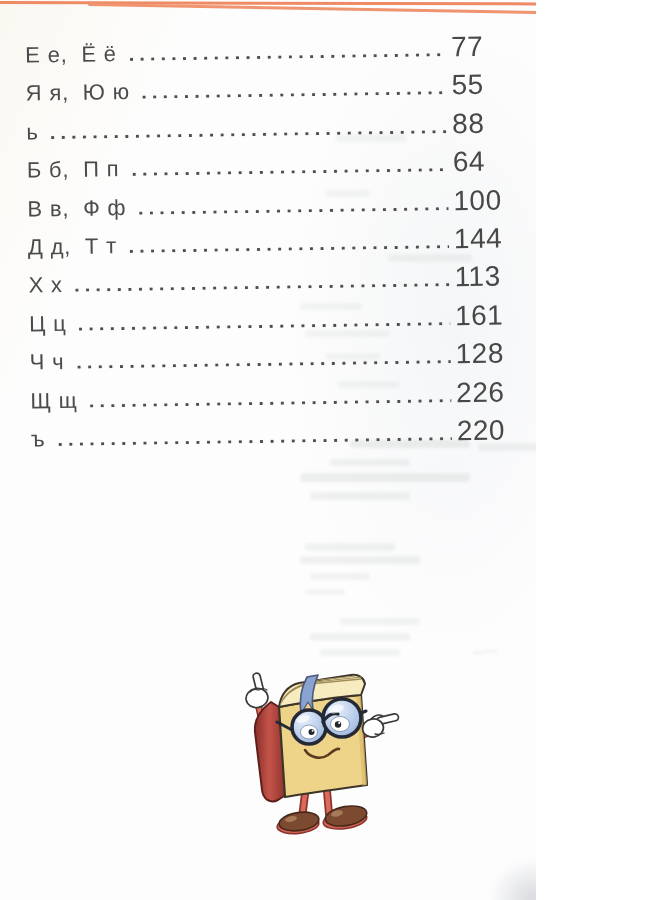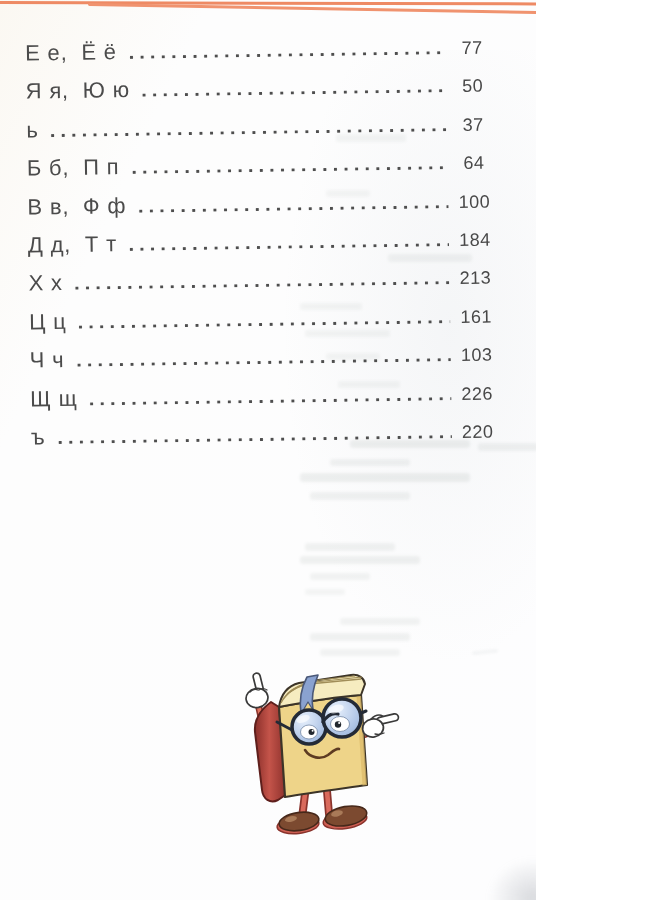--- a/index.html
+++ b/index.html
@@ -32,21 +32,21 @@
   .label{
     font-size:22px;line-height:24px;letter-spacing:0.8px;white-space:pre;
     color:#4b4b4b;
   }
   .leader{
     flex:1;height:5px;margin:0 5px 0 9px;
     background-image:radial-gradient(circle,#4e4e4e 1.6px,rgba(0,0,0,0) 1.95px);
     background-size:10.6px 5px;background-repeat:repeat-x;background-position:0 1px;
   }
   .num{
-    width:42px;text-align:center;font-size:18px;line-height:24px;
+    width:42px;text-align:left;font-size:28px;line-height:24px;
     letter-spacing:0.5px;color:#484848;white-space:nowrap;
   }
   
   .smudge{
     position:absolute;background:#7f8c86;border-radius:3px;filter:blur(1.4px);
   }
   .wash{
     position:absolute;left:280px;top:50px;width:340px;height:620px;
     background:radial-gradient(ellipse at 50% 45%,rgba(168,180,190,0.10),rgba(168,180,190,0) 70%);
   }
@@ -73,56 +73,56 @@
 
   <div class="toc">
     <div class="row">
       <span class="label">Е е,  Ё ё</span>
       <span class="leader"></span>
       <span class="num">77</span>
     </div>
     <div class="row">
       <span class="label">Я я,  Ю ю</span>
       <span class="leader"></span>
-      <span class="num">50</span>
+      <span class="num">55</span>
     </div>
     <div class="row">
       <span class="label">ь</span>
       <span class="leader"></span>
-      <span class="num">37</span>
+      <span class="num">88</span>
     </div>
     <div class="row">
       <span class="label">Б б,  П п</span>
       <span class="leader"></span>
       <span class="num">64</span>
     </div>
     <div class="row">
       <span class="label">В в,  Ф ф</span>
       <span class="leader"></span>
       <span class="num">100</span>
     </div>
     <div class="row">
       <span class="label">Д д,  Т т</span>
       <span class="leader"></span>
-      <span class="num">184</span>
+      <span class="num">144</span>
     </div>
     <div class="row">
       <span class="label">Х х</span>
       <span class="leader"></span>
-      <span class="num">213</span>
+      <span class="num">113</span>
     </div>
     <div class="row">
       <span class="label">Ц ц</span>
       <span class="leader"></span>
       <span class="num">161</span>
     </div>
     <div class="row">
       <span class="label">Ч ч</span>
       <span class="leader"></span>
-      <span class="num">103</span>
+      <span class="num">128</span>
     </div>
     <div class="row">
       <span class="label">Щ щ</span>
       <span class="leader"></span>
       <span class="num">226</span>
     </div>
     <div class="row">
       <span class="label">ъ</span>
       <span class="leader"></span>
       <span class="num">220</span>

